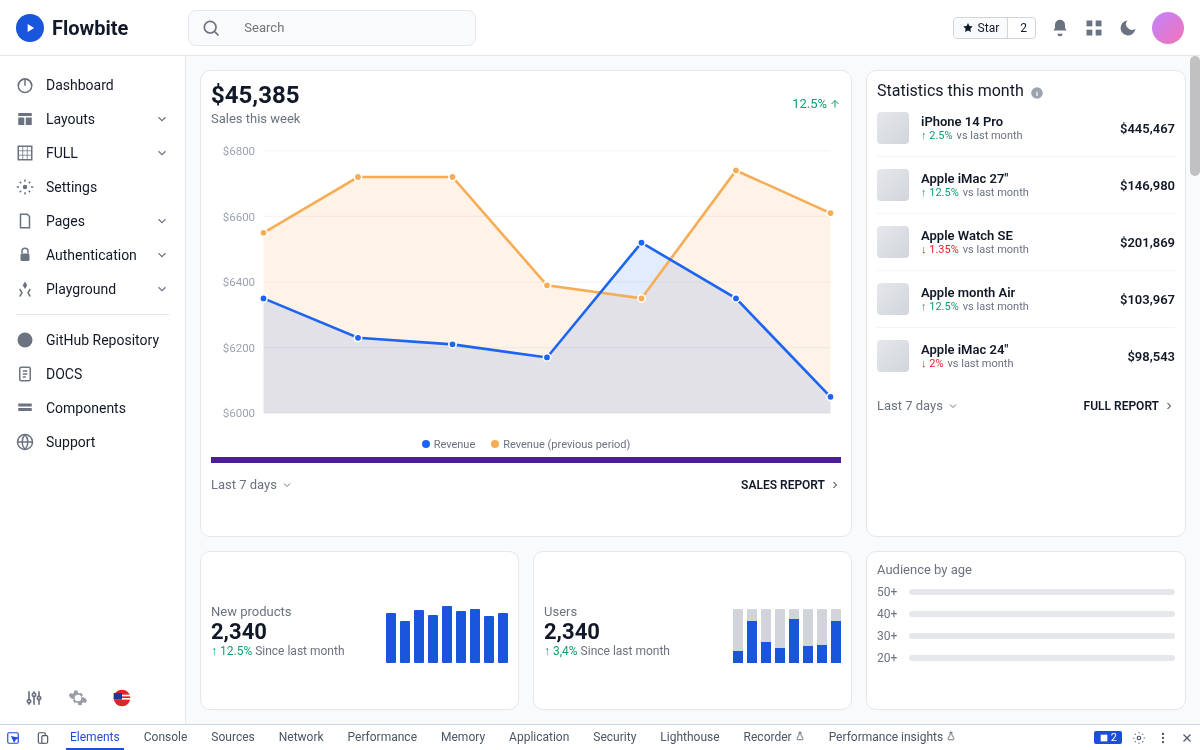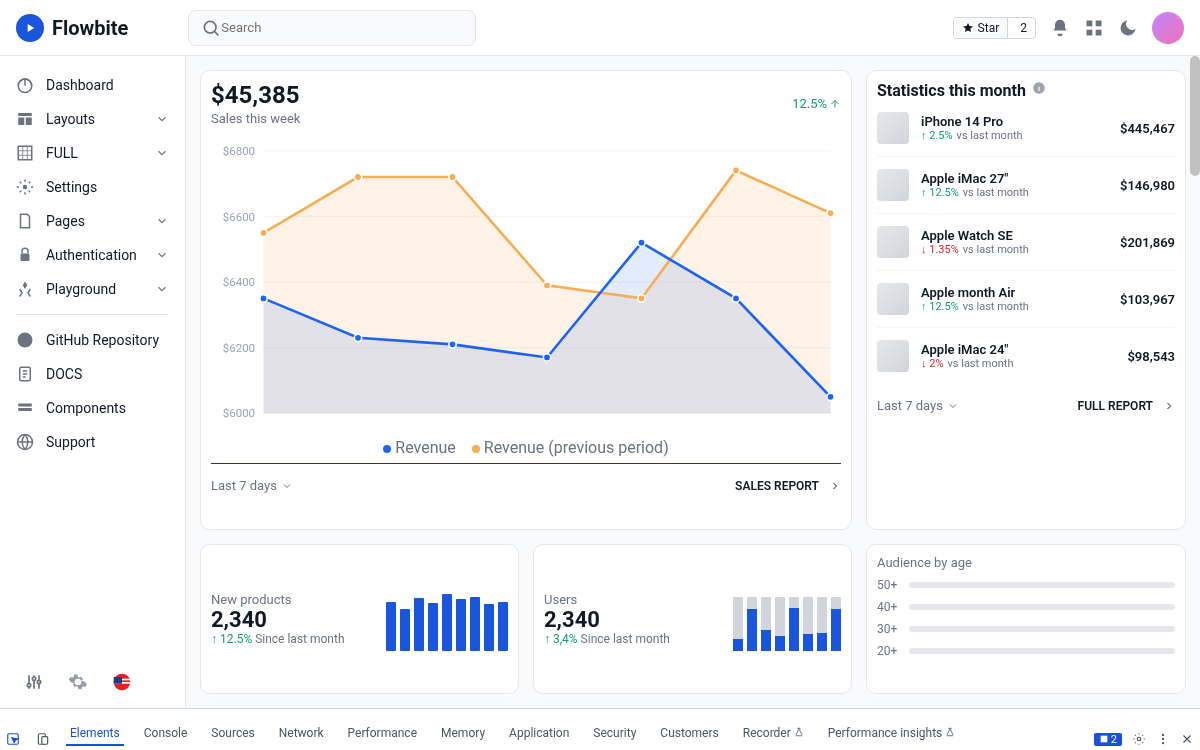--- a/index.html
+++ b/index.html
@@ -3,21 +3,21 @@
 <meta charset="utf-8">
 <style>
 * { margin: 0; padding: 0; box-sizing: border-box; font-family: -apple-system, BlinkMacSystemFont, "Segoe UI", Roboto, sans-serif; }
 body { background: #fff; color: #111827; font-size: 14px; overflow: hidden; }
 .app { display: flex; flex-direction: column; height: 750px; width: 1200px; }
 .topbar { height: 56px; display: flex; align-items: center; padding: 0 16px; border-bottom: 1px solid #e5e7eb; }
 .brand { display: flex; align-items: center; gap: 8px; font-weight: 700; font-size: 20px; }
 .brand-logo { width: 28px; height: 28px; border-radius: 50%; background: #1a56db; display: flex; align-items: center; justify-content: center; }
 .brand-logo svg { width: 14px; height: 14px; fill: #fff; }
 .search-wrap { margin-left: 60px; width: 288px; height: 36px; background: #f9fafb; border: 1px solid #e5e7eb; border-radius: 8px; display: flex; align-items: center; padding: 0 12px; color: #6b7280; }
-.search-wrap input { border: none; outline: none; background: transparent; margin-left: 0; flex: 1; font-size: 13px; }
+.search-wrap input { border: none; outline: none; background: transparent; margin-left: 23px; flex: 1; font-size: 13px; }
 .top-right { margin-left: auto; display: flex; align-items: center; gap: 14px; }
 .star-btn { display: flex; align-items: center; gap: 4px; border: 1px solid #d1d5db; border-radius: 4px; overflow: hidden; font-size: 12px; }
 .star-btn .lbl { padding: 3px 8px; display: flex; align-items: center; gap: 4px; background: #f9fafb; border-right: 1px solid #d1d5db; }
 .star-btn .cnt { padding: 3px 8px; }
 .icon-btn { width: 20px; height: 20px; color: #6b7280; cursor: pointer; }
 .avatar { width: 32px; height: 32px; border-radius: 50%; background: linear-gradient(135deg,#c084fc,#f472b6); }
 .main-row { display: flex; flex: 1; min-height: 0; }
 .sidebar { width: 186px; border-right: 1px solid #e5e7eb; display: flex; flex-direction: column; padding-top: 12px; }
 .nav-item { display: flex; align-items: center; gap: 12px; padding: 8px 16px; color: #111827; cursor: pointer; font-size: 14px; }
 .nav-item .chev { margin-left: auto; color: #6b7280; }
@@ -25,27 +25,27 @@
 .divider { height: 1px; background: #e5e7eb; margin: 8px 16px; }
 .sidebar-footer { margin-top: auto; display: flex; gap: 24px; padding: 16px 24px; color: #6b7280; }
 .content { flex: 1; background: #f9fafb; padding: 14px; overflow-y: auto; display: grid; grid-template-columns: 1fr 320px; gap: 14px; }
 .card { background: #fff; border: 1px solid #e5e7eb; border-radius: 10px; padding: 10px; }
 .card.hero { grid-column: 1; }
 .hero-head { display: flex; justify-content: space-between; }
 .hero-val { font-size: 24px; font-weight: 700; }
 .hero-sub { color: #6b7280; font-size: 13px; margin-top: 2px; }
 .hero-delta { color: #0e9f6e; font-size: 13px; display: flex; align-items: center; gap: 2px; }
 .chart-svg { width: 100%; height: 300px; margin-top: 6px; }
-.legend-row { display: flex; justify-content: center; gap: 16px; font-size: 16px; color: #6b7280; padding: 6px 0; border-bottom: 1px solid #4c1d95; }
+.legend-row { display: flex; justify-content: center; gap: 16px; font-size: 11px; color: #6b7280; padding: 6px 0; border-bottom: 6px solid #4c1d95; }
 .legend-dot { display:inline-block; width:8px; height:8px; border-radius:50%; margin-right:4px; }
 .card-foot { display: flex; justify-content: space-between; align-items: center; padding-top: 14px; font-size: 13px; }
 .card-foot .left { color: #6b7280; display: flex; align-items: center; gap: 4px; }
-.card-foot .right { text-transform: uppercase; font-weight: 600; font-size: 12px; display: flex; align-items: center; gap: 10px; }
+.card-foot .right { text-transform: uppercase; font-weight: 600; font-size: 12px; display: flex; align-items: center; gap: 4px; }
 .stats { grid-column: 2; grid-row: 1; }
-.stats-title { font-weight: 700; font-size: 16px; display: flex; align-items: flex-start; gap: 6px; }
+.stats-title { font-weight: 400; font-size: 16px; display: flex; align-items: flex-end; gap: 6px; }
 .tabs { display: flex; border: 1px solid #e5e7eb; border-radius: 6px; margin-top: 12px; font-size: 13px; }
 .tab { flex: 1; text-align: center; padding: 10px; color: #6b7280; cursor: pointer; }
 .tab.active { color: #1c64f2; background: #fff; }
 .tab:not(.active) { background: #f9fafb; }
 .prod { display: flex; align-items: center; gap: 12px; padding: 12px 0; border-bottom: 1px solid #f3f4f6; }
 .prod:last-of-type { border-bottom: none; }
 .prod-thumb { width: 32px; height: 32px; background: linear-gradient(135deg,#e5e7eb,#d1d5db); border-radius: 4px; }
 .prod-info { flex: 1; }
 .prod-name { font-weight: 600; font-size: 13px; color: #111827; }
 .prod-meta { font-size: 11px; color: #6b7280; display: flex; gap: 4px; align-items: center; }
@@ -58,21 +58,21 @@
 .mini-left .val { font-size: 22px; font-weight: 700; }
 .mini-left .meta { font-size: 12px; color: #6b7280; }
 .mini-bars { display: flex; gap: 4px; align-items: flex-end; height: 64px; }
 .mini-bars .b { width: 10px; background: #1a56db; border-radius: 1px; }
 .mini-bars.split .b { background: #d1d5db; position: relative; }
 .mini-bars.split .b .fill { position: absolute; bottom: 0; left: 0; right: 0; background: #1a56db; }
 .audience { grid-column: 2; }
 .aud-row { display: flex; align-items: center; gap: 12px; margin-top: 8px; font-size: 12px; color: #6b7280; }
 .aud-row .bar { flex: 1; height: 6px; background: #e5e7eb; border-radius: 3px; }
 .scrollbar-stub { position: absolute; right: 0; top: 56px; width: 10px; height: 120px; background: #c1c1c1; border-radius: 5px; }
-.devtools { height: 42px; border-top: 1px solid #cbd5e1; display: flex; align-items: flex-end; font-size: 12px; color: #4b5563; padding: 4px 6px; gap: 16px; background: #fff; }
+.devtools { height: 26px; border-top: 1px solid #cbd5e1; display: flex; align-items: center; font-size: 12px; color: #4b5563; padding: 12px 6px; gap: 16px; background: #fff; }
 .devtools .dt { padding: 4px 4px; cursor: pointer; }
 .devtools .dt.active { color: #1d4ed8; border-bottom: 2px solid #1d4ed8; }
 .devtools .dt-right { margin-left: auto; display: flex; gap: 10px; align-items: center; }
 .pill { background: #1d4ed8; color: #fff; padding: 0 5px; border-radius: 2px; font-size: 11px; display: inline-flex; align-items: center; gap: 2px; }
 svg { display: block; }
 </style>
 </head>
 <body>
 
 <div class="app">
@@ -481,21 +481,21 @@
       </svg>
     <div id="dt-tabs" style="display:flex;gap:16px">
         <span class="dt active">Elements</span>
         <span class="dt ">Console</span>
         <span class="dt ">Sources</span>
         <span class="dt ">Network</span>
         <span class="dt ">Performance</span>
         <span class="dt ">Memory</span>
         <span class="dt ">Application</span>
         <span class="dt ">Security</span>
-        <span class="dt ">Customers</span>
+        <span class="dt ">Lighthouse</span>
         <span class="dt ">Recorder <svg width="10" height="10" viewBox="0 0 24 24" fill="none" stroke="currentColor" stroke-width="2" style="display:inline">
             <path d="M9 3h6M10 3v6l-5 9a2 2 0 0 0 2 3h10a2 2 0 0 0 2-3l-5-9V3"></path>
           </svg></span>
         <span class="dt ">Performance insights <svg width="10" height="10" viewBox="0 0 24 24" fill="none" stroke="currentColor" stroke-width="2" style="display:inline">
             <path d="M9 3h6M10 3v6l-5 9a2 2 0 0 0 2 3h10a2 2 0 0 0 2-3l-5-9V3"></path>
           </svg></span>
       </div>
     <div class="dt-right">
       <span class="pill">
           <svg width="10" height="10" viewBox="0 0 24 24" fill="#fff">

